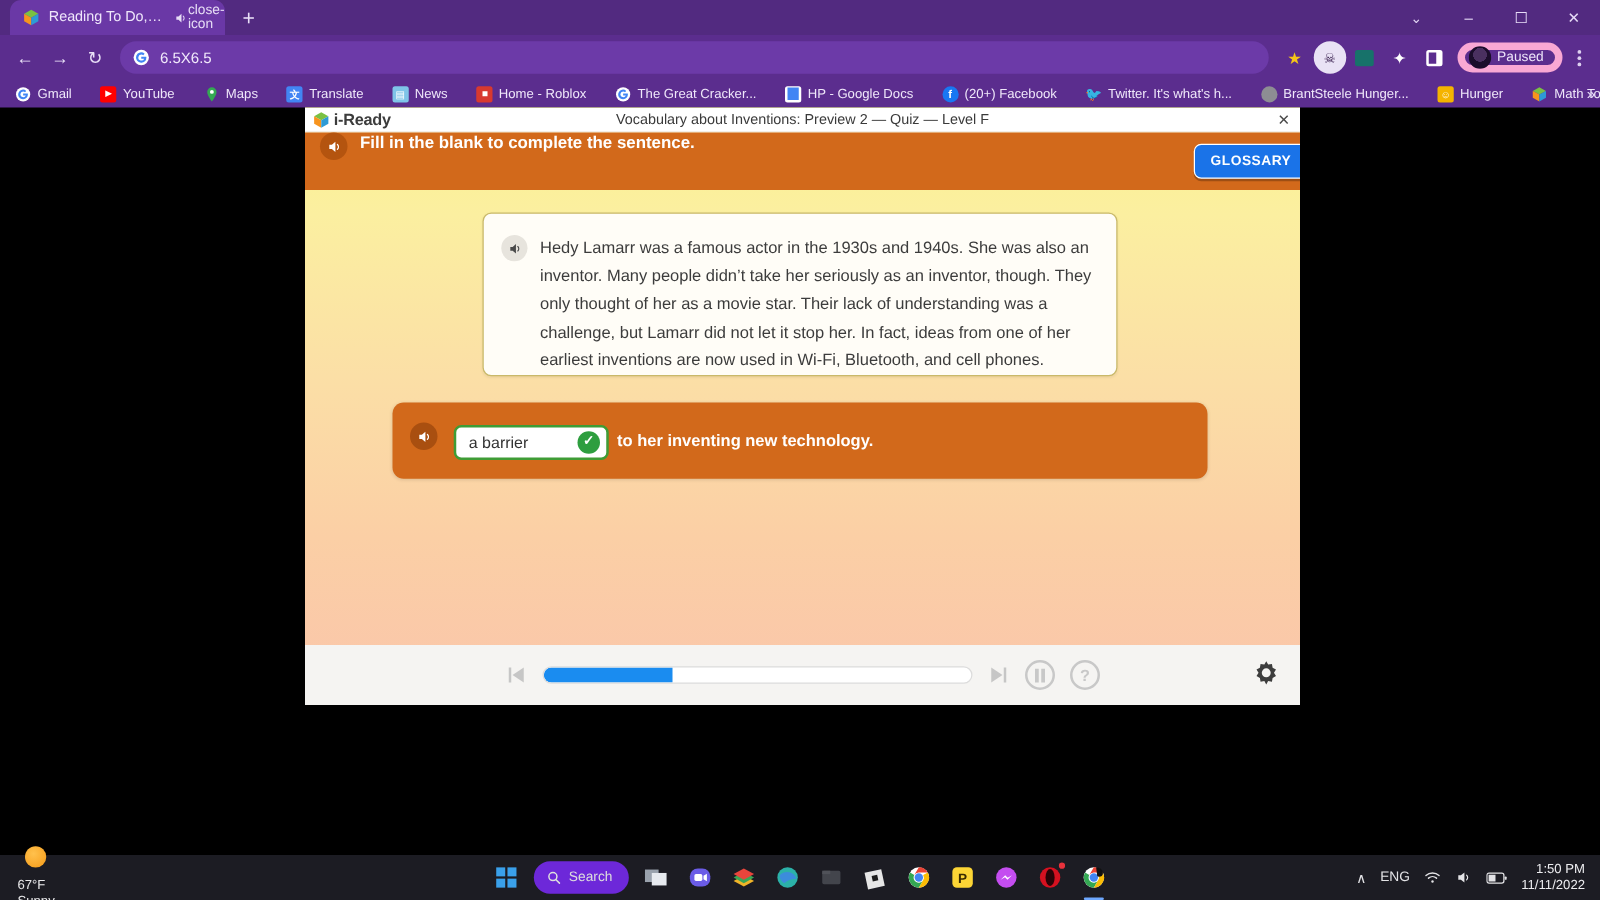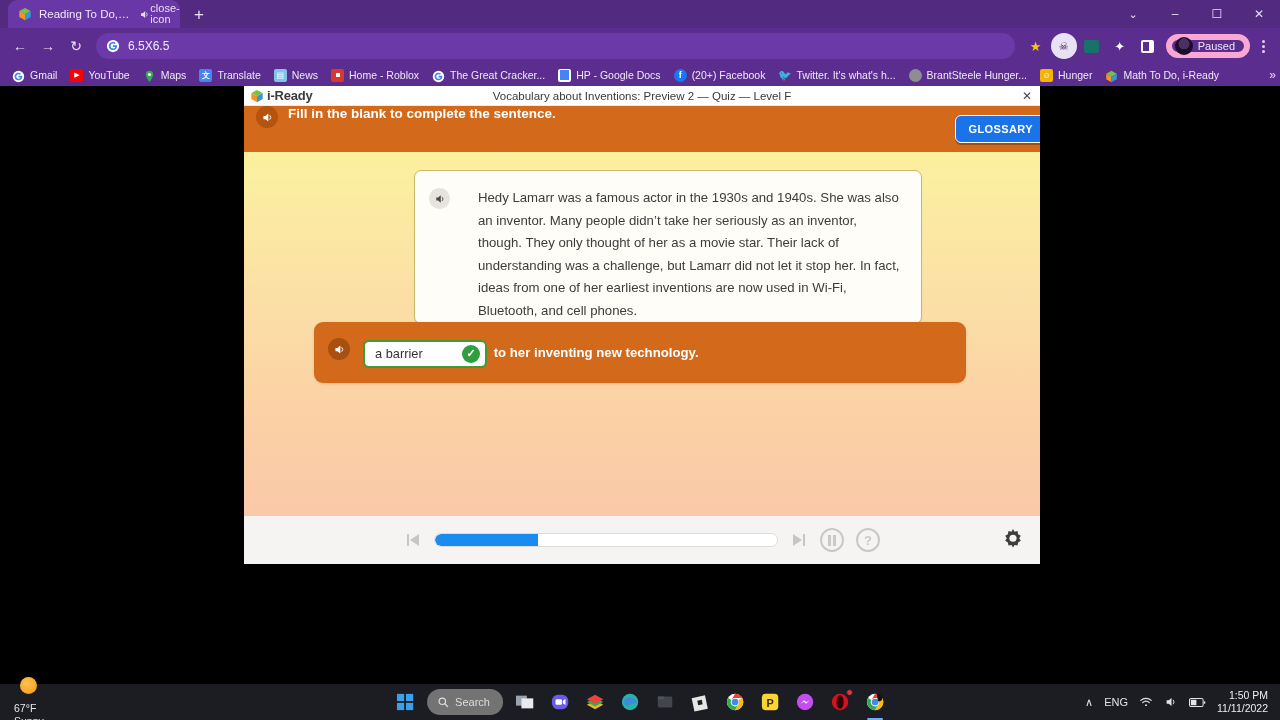--- a/index.html
+++ b/index.html
@@ -93,21 +93,21 @@
   }
   .kebab {
     width: 22px; height: 26px; display: flex; flex-direction: column;
     align-items: center; justify-content: center; gap: 2px;
   }
   .kebab i { width: 3px; height: 3px; border-radius: 50%; background: #ddd0f0; display: block; }
 
   
   .bookmarks {
     height: 22px; display: flex; align-items: center;
-    padding: 0 4px 0 6px; background: #5b2d8e; gap: 1px;
+    padding: 0 4px 0 6px; background: #5b2d8e; gap: 11px;
     overflow: hidden; position: relative;
   }
   .bm { display: flex; align-items: center; gap: 5px; padding: 2px 6px; border-radius: 4px; flex: 0 0 auto; }
   .bm-ico { width: 13px; height: 13px; flex: 0 0 13px; border-radius: 2px; position: relative; }
   .bm-label { color: #efe7fa; font-size: 10.5px; white-space: nowrap; }
   .bm-overflow { position: absolute; right: 4px; color: #e7dcf7; font-size: 12px; }
 
   
   .pagearea { position: absolute; left: 0; top: 86px; width: 1280px; height: 598px; background: #000; }
 
@@ -153,23 +153,22 @@
     letter-spacing: 0.4px; padding: 7px 12px; border-radius: 6px;
     border: 1.5px solid #ffffff;
     box-shadow: 0 2px 0 rgba(0,0,0,0.25);
   }
 
   
   .passage {
     position: absolute; left: 142px; top: 84px; width: 508px;
     background: #fffdf7; border: 1px solid #c9b96a; border-radius: 7px;
     padding: 16px 18px 0 14px;
-    display: flex; gap: 28px;
+    display: flex; gap: 10px;
     box-shadow: 0 1px 2px rgba(0,0,0,0.06);
-    margin-left: 28px;
   }
   .spk-grey {
     width: 21px; height: 21px; border-radius: 50%;
     background: #e7e4dd; display: flex; align-items: center;
     justify-content: center; flex: 0 0 21px; margin-top: 1px;
   }
   .spk-grey svg { width: 12px; height: 12px; }
   .passage-text {
     font-size: 13.2px; color: #3c3c3c; line-height: 22.6px;
   }
@@ -246,21 +245,21 @@
   .tb-center {
     position: absolute; left: 50%; transform: translateX(-50%);
     display: flex; align-items: center; gap: 9px;
   }
   .tb-item {
     width: 26px; height: 26px; display: flex; align-items: center;
     justify-content: center; position: relative;
   }
   .tb-search {
     display: flex; align-items: center; gap: 6px; height: 26px;
-    padding: 0 13px 0 10px; border-radius: 14px; background: #737373;
+    padding: 0 13px 0 10px; border-radius: 14px; background: #6d28d9;
     color: #ddd; font-size: 11px;
   }
   .tb-active::after {
     content: ""; position: absolute; left: 50%; bottom: -5px;
     transform: translateX(-50%); width: 16px; height: 2.5px;
     background: #6ea8ff; border-radius: 2px;
   }
   .tb-dot {
     position: absolute; right: 0px; top: 0px; width: 7px; height: 7px;
     border-radius: 50%; background: #e8323c; border: 1px solid #1c1c23;

